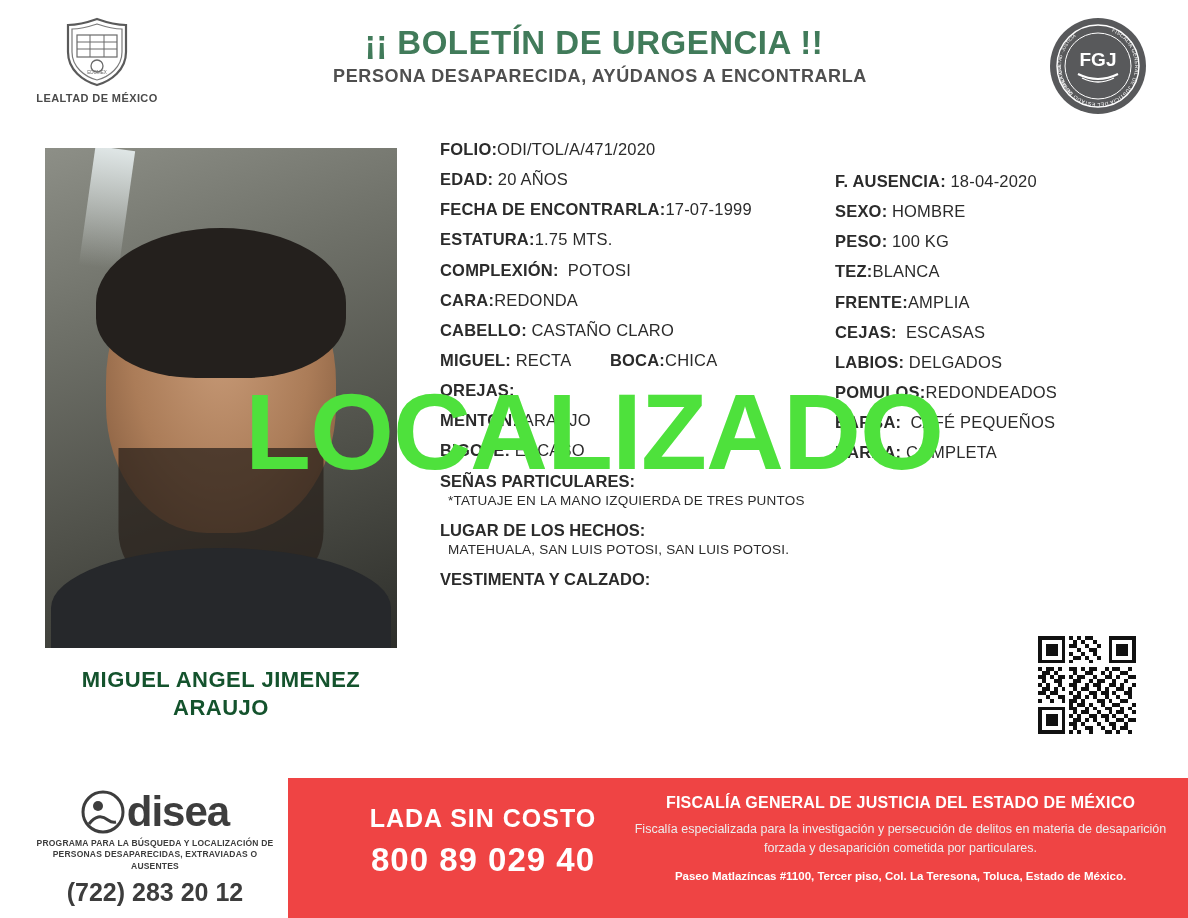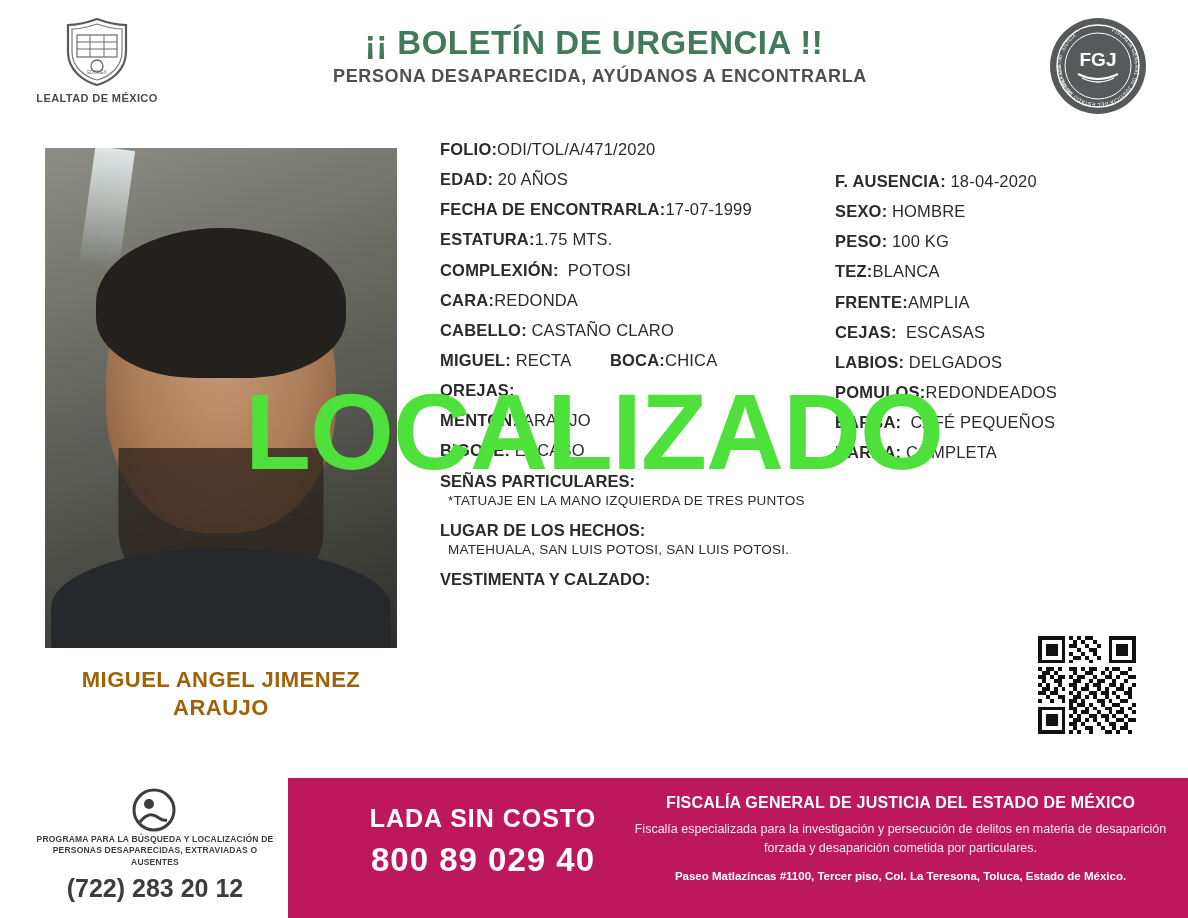--- a/index.html
+++ b/index.html
@@ -68,21 +68,21 @@
     width:340px; height:120px; transform:translateX(-50%);
     border-radius:50% 50% 0 0; background:#26282b;
   }
   .photo .highlight {
     position:absolute; left:12%; top:0; width:40px; height:120px;
     background:linear-gradient(#dfe6e6,rgba(223,230,230,0));
     transform:rotate(8deg);
   }
   .photo-name {
     margin-top:18px; text-align:center;
-    font-size:22px; font-weight:bold; letter-spacing:.5px; color:#a16207;
+    font-size:22px; font-weight:bold; letter-spacing:.5px; color:#14532d;
     line-height:1.25;
   }
 
   
   .data { position:absolute; left:440px; top:140px; width:720px; }
   .fld { margin-bottom:12px; font-size:16.5px; line-height:1.1; }
   .lbl { font-weight:bold; letter-spacing:.2px; }
   .val { font-weight:normal; letter-spacing:.2px; }
   .inline-pair { display:inline-block; margin-left:34px; }
   .small-val { font-size:13.5px; margin-top:4px; margin-left:8px; display:block; letter-spacing:.2px;}
@@ -116,21 +116,21 @@
   }
   .disea-word svg { margin-right:2px; }
   .disea-sub {
     font-size:8.5px; color:#3d3d3d; font-weight:bold; line-height:1.35;
     letter-spacing:.2px; margin-top:2px;
   }
   .disea-phone { font-size:25px; font-weight:bold; color:#3d3d3d; margin-top:6px; }
 
   .grayband {
     position:absolute; left:288px; top:0; width:900px; height:140px;
-    background:#be185d; color:#fff;
+    background:#ef4444; color:#fff;
   }
   .lada { position:absolute; left:30px; top:26px; width:330px; text-align:center; }
   .lada-1 { font-size:25px; font-weight:bold; letter-spacing:1px; }
   .lada-2 { font-size:33px; font-weight:bold; letter-spacing:1px; margin-top:8px; }
   .fgj-text { position:absolute; left:340px; top:16px; width:545px; text-align:center; }
   .fgj-title { font-size:16px; font-weight:bold; letter-spacing:.2px; }
   .fgj-desc { font-size:12.5px; margin-top:8px; line-height:1.5; color:#ededed; }
   .fgj-addr { font-size:11.5px; font-weight:bold; margin-top:10px; line-height:1.5; }
 </style>
 </head>
@@ -436,20 +436,21 @@
 
 <div class="footer">
 
   <div class="disea">
     <div class="disea-word">
       <svg width="44" height="44" viewBox="0 0 44 44">
         <circle cx="22" cy="22" r="20" fill="none" stroke="#3d3d3d" stroke-width="3"></circle>
         <circle cx="17" cy="16" r="5" fill="#3d3d3d"></circle>
         <path d="M8 34 q9 -12 19 -4 q4 3 8 2" fill="none" stroke="#3d3d3d" stroke-width="3"></path>
       </svg>
+      <span>disea</span>
     </div>
     <div class="disea-sub">PROGRAMA PARA LA BÚSQUEDA Y LOCALIZACIÓN DE PERSONAS DESAPARECIDAS, EXTRAVIADAS O AUSENTES</div>
     <div class="disea-phone">(722) 283 20 12</div>
   </div>
 
   <div class="grayband">
     <div class="lada">
       <div class="lada-1">LADA SIN COSTO</div>
       <div class="lada-2">800 89 029 40</div>
     </div>

